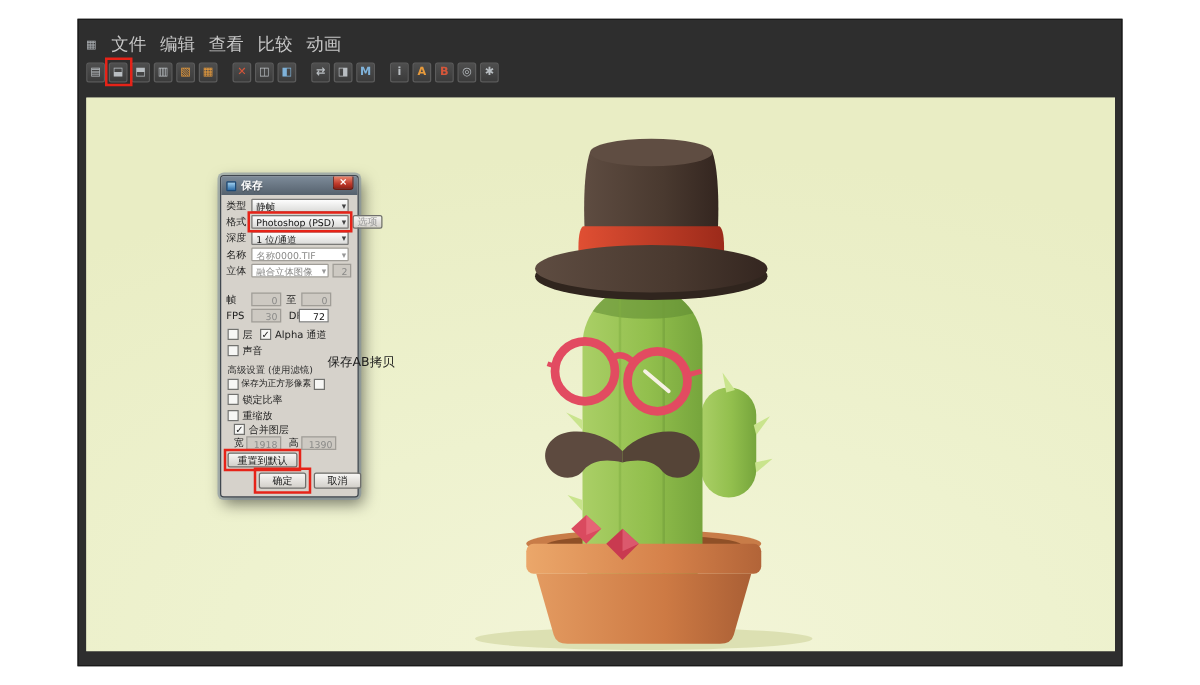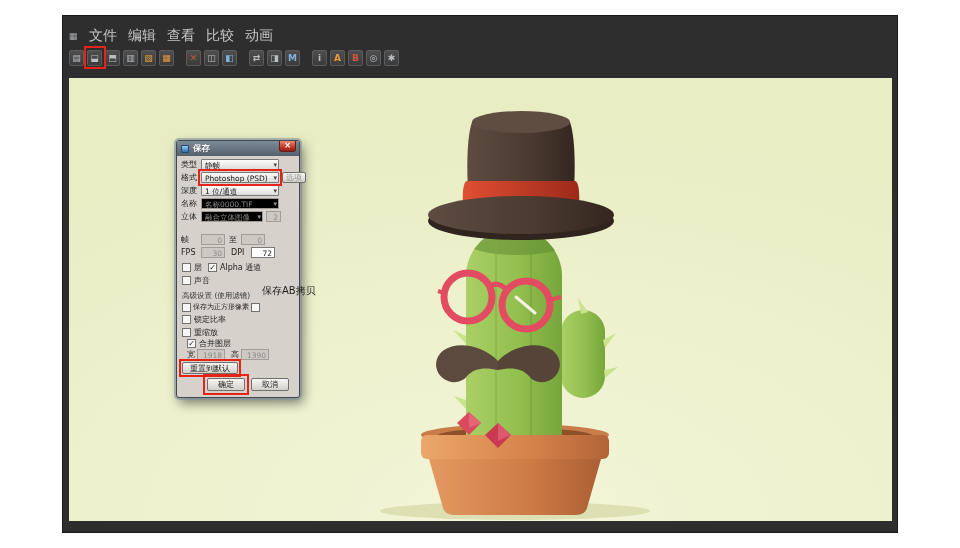--- a/index.html
+++ b/index.html
@@ -7,29 +7,29 @@
   .app{position:absolute;left:62px;top:15px;width:836px;height:518px;background:#2e2e2e;border:1px solid #191919}
   .menubar{position:absolute;left:4px;top:13px;height:14px;display:flex;align-items:center;gap:1px}
   .appicon{width:12px;height:12px;font-size:9px;display:flex;align-items:center;justify-content:center;margin-right:4px;color:#a9adb1}
   .mitem{font-size:14px;color:#c6c6c6;padding:0 5px;cursor:default;white-space:nowrap}
   .toolbar{position:absolute;left:6px;top:33px;height:18px;display:flex;align-items:center;gap:3px}
   .ticon{width:15px;height:16px;background:linear-gradient(#4e4e4e,#3b3b3b);border:1px solid #5c5c5c;border-radius:2px;display:flex;align-items:center;justify-content:center;font-size:9px;font-weight:bold;cursor:default}
   .ic-gray{color:#b9bec2}.ic-orange{color:#e69a3c}.ic-red{color:#d4563a}.ic-blue{color:#7fb2d9}
   .tsep{width:6px}
   .viewport{position:absolute;left:6px;top:62px;width:823px;height:443px;background:#edf1cc;overflow:hidden}
   .redbox{position:absolute;border:2px solid #e62318;z-index:40;pointer-events:none}
-  .dialog{position:absolute;left:113px;top:124px;width:124px;height:258px;background:#d6d2cb;border:1px solid #40474f;box-shadow:0 0 0 2px rgba(130,145,160,.6),3px 5px 12px rgba(0,0,0,.5);border-radius:3px;z-index:20;font-size:8px;color:#222}
+  .dialog{position:absolute;left:113px;top:124px;width:111px;height:258px;background:#d6d2cb;border:1px solid #40474f;box-shadow:0 0 0 2px rgba(130,145,160,.6),3px 5px 12px rgba(0,0,0,.5);border-radius:3px;z-index:20;font-size:8px;color:#222}
   .dtitle{position:absolute;left:0;top:0;width:100%;height:15px;background:linear-gradient(#7d8b99,#55616d);border-radius:2px 2px 0 0;display:flex;align-items:center}
   .dtitle-icon{width:8px;height:8px;margin:0 4px;background:linear-gradient(#9fd0f0,#2d6da8);border:1px solid #1c4a77;border-radius:1px;flex:0 0 auto}
   .dtitle-text{color:#fff;font-size:8.5px;font-weight:bold;text-shadow:0 1px 1px rgba(0,0,0,.4)}
   .dclose{position:absolute;right:3px;top:0;width:17px;height:11px;background:linear-gradient(#e98a71,#c0392b 60%,#8e2015);border:1px solid #6d1a10;border-top:none;border-radius:0 0 3px 3px;color:#fff;font-size:8px;line-height:10px;text-align:center;font-weight:bold;cursor:default}
   .dlabel{position:absolute;height:11px;line-height:11px;font-size:8px;color:#1d1d1d;white-space:nowrap}
   .drop{position:absolute;height:11px;background:linear-gradient(#fdfdfd,#dcdcda);border:1px solid #7a7a78;border-radius:1px;font-size:7.5px;line-height:9px;padding:1px 10px 0 3px;white-space:nowrap;overflow:hidden;color:#111}
   .drop::after{content:"▾";position:absolute;right:1px;top:1px;font-size:7px;color:#444}
-  .drop.dis{background:#000000;color:#8a8a88;border-color:#a09d97}
+  .drop.dis{background:#ffffff;color:#8a8a88;border-color:#a09d97}
   .drop.dis::after{color:#999}
   .num{position:absolute;height:11px;background:#fff;border:1px solid #7a7a78;font-size:7.5px;line-height:9px;padding:1px 2px 0 2px;text-align:right;color:#111}
   .num.dis{background:#cdc9c2;color:#8a8a88;border-color:#a09d97}
   .chk{position:absolute;width:9px;height:9px;background:#f7f7f5;border:1px solid #72726f;font-size:8px;line-height:8px;text-align:center;color:#1a1a1a}
   .dbtn{position:absolute;background:linear-gradient(#f7f6f4,#d3d0ca);border:1px solid #6f6f6c;border-radius:2px;font-size:8px;color:#1b1b1b;display:flex;align-items:center;justify-content:center;cursor:default}
   .dbtn.dis{color:#999}
   .dhdr{position:absolute;font-size:7.5px;color:#333;white-space:nowrap}
 </style>
 </head>
 <body>
@@ -195,21 +195,21 @@
     <div class="num dis" style="left:89px;top:70px;width:15px">2</div>
 
     <span class="dlabel" style="left:4px;top:93px">帧</span>
     <div class="num dis" style="left:24px;top:93px;width:24px">0</div>
     <span class="dlabel" style="left:52px;top:93px">至</span>
     <div class="num dis" style="left:64px;top:93px;width:24px">0</div>
 
     <span class="dlabel" style="left:4px;top:106px">FPS</span>
     <div class="num dis" style="left:24px;top:106px;width:24px">30</div>
     <span class="dlabel" style="left:54px;top:106px">DPI</span>
-    <div class="num" style="left:74px;top:106px;width:24px">72</div>
+    <div class="num" style="left:62px;top:106px;width:24px">72</div>
 
     <span class="chk" style="left:5px;top:122px"></span>
     <span class="dlabel" style="left:17px;top:121px">层</span>
     <span class="chk" style="left:31px;top:122px">✓</span>
     <span class="dlabel" style="left:43px;top:121px">Alpha 通道</span>
 
     <span class="chk" style="left:5px;top:135px"></span>
     <span class="dlabel" style="left:17px;top:134px">声音</span>
 
     <span class="dhdr" style="left:5px;top:150px">高级设置 (使用滤镜)</span>

